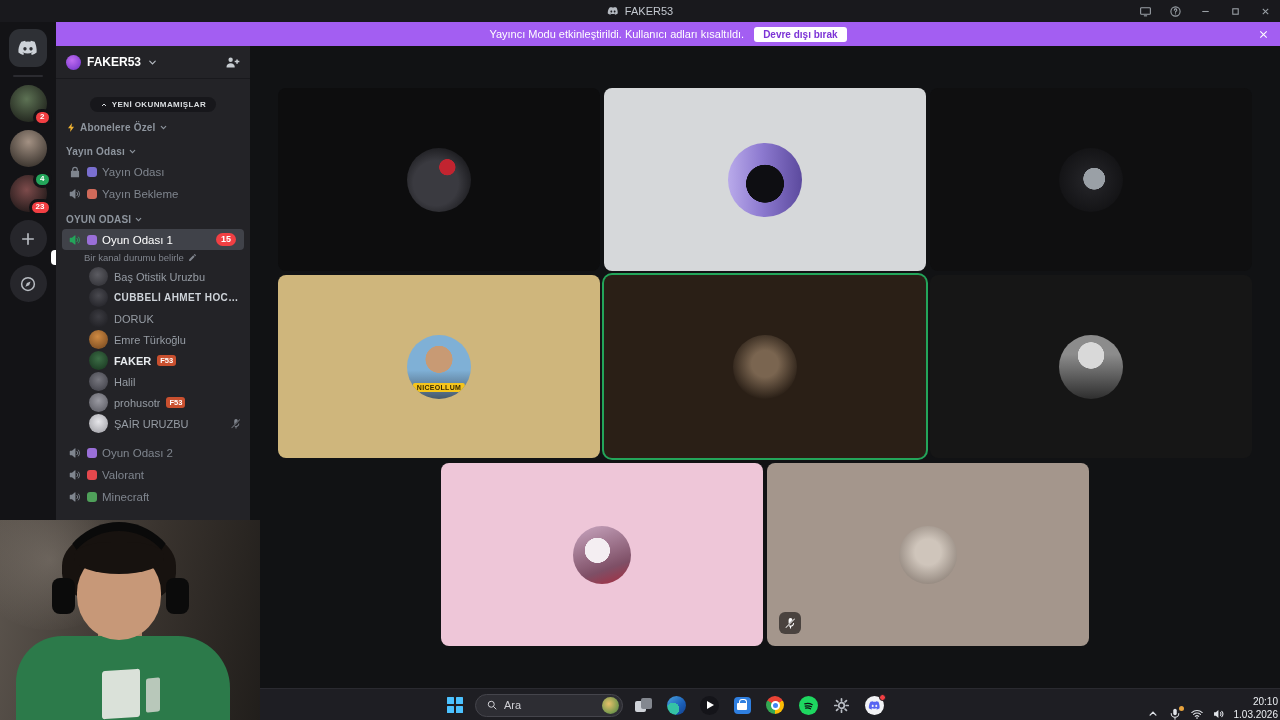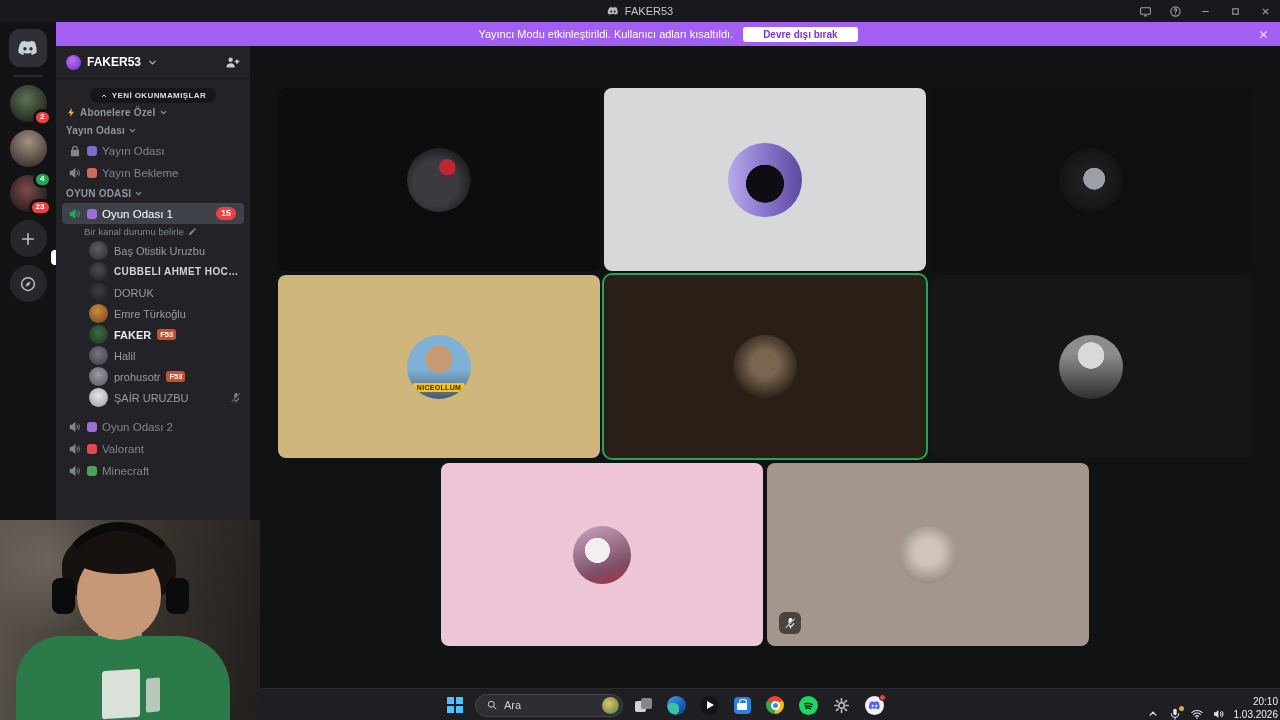--- a/index.html
+++ b/index.html
@@ -12,21 +12,21 @@
     display:flex;align-items:center;justify-content:center;color:#c3c8cf;font-size:11px;z-index:20}
   .tb-title{display:flex;align-items:center;gap:6px}
   .tb-title svg{width:12px;height:12px;fill:#b5bac1}
   .tb-controls{position:absolute;right:0;top:0;height:22px;display:flex;align-items:center}
   .tb-btn{width:30px;height:22px;display:flex;align-items:center;justify-content:center;color:#9aa0a6}
   .tb-btn svg{width:13px;height:13px}
 
   
   .banner{position:absolute;left:56px;top:22px;width:1224px;height:24px;background:#a35ef2;
     display:flex;align-items:center;justify-content:center;gap:10px;color:#fff;font-size:11px;z-index:15}
-  .banner-btn{background:#fff;color:#7c33d6;font-size:10px;font-weight:bold;padding:2px 20px;
+  .banner-btn{background:#fff;color:#7c33d6;font-size:10px;font-weight:bold;padding:2px 9px;
     border:none;border-radius:3px;cursor:pointer}
   .banner-close{position:absolute;right:10px;top:5px;width:14px;height:14px;color:#fff;display:flex;
     align-items:center;justify-content:center}
   .banner-close svg{width:11px;height:11px}
 
   
   .rail{position:absolute;left:0;top:22px;width:56px;height:698px;background:#131316;z-index:14;
     display:flex;flex-direction:column;align-items:center;padding-top:7px;gap:8px}
   .rail-home{width:38px;height:38px;border-radius:11px;background:#2e3035;color:#cdd2d8;
     display:flex;align-items:center;justify-content:center}
@@ -53,25 +53,25 @@
     border-bottom:1px solid #19191d;color:#fff;font-size:12px;font-weight:bold}
   .sb-server-icon{width:15px;height:15px;border-radius:50%;flex:0 0 auto;
     background:radial-gradient(circle at 40% 35%,#c06cf0,#6e32c8)}
   .sb-chevron{color:#b5bac1;display:flex}
   .sb-chevron svg{width:11px;height:11px}
   .sb-invite{margin-left:auto;color:#c7ccd1;display:flex}
   .sb-invite svg{width:15px;height:15px;fill:currentColor}
 
   .unread-pill{display:flex;align-items:center;gap:4px;background:#17171b;color:#dbdee1;
     font-size:8px;font-weight:bold;letter-spacing:.4px;border-radius:9px;padding:3px 10px;
-    width:max-content;margin:9px auto 0}
+    width:max-content;margin:18px auto 0}
   .unread-pill svg{width:8px;height:8px}
 
   .category{display:flex;align-items:center;gap:3px;color:#8e959e;font-size:10px;font-weight:bold;
-    padding:0 8px 0 10px;height:18px;letter-spacing:.2px;white-space:nowrap;overflow:hidden}
+    padding:0 8px 0 10px;height:18px;margin-top:6px;letter-spacing:.2px;white-space:nowrap;overflow:hidden}
   .category svg.cat-chev{width:9px;height:9px;flex:0 0 auto}
   .category svg.bolt{width:11px;height:11px;flex:0 0 auto}
 
   .channel{display:flex;align-items:center;gap:5px;height:21px;padding:0 8px 0 6px;margin:1px 6px;
     border-radius:4px;color:#7f858e;font-size:11.5px;white-space:nowrap}
   .channel svg.ch-icon{width:14px;height:14px;flex:0 0 auto}
   .ch-emoji{width:10px;height:10px;border-radius:3px;flex:0 0 auto}
   .ch-name{overflow:hidden;text-overflow:ellipsis}
   .channel.selected{background:#404249;color:#fff}
   .channel.selected svg.ch-icon{color:#23a55a}

